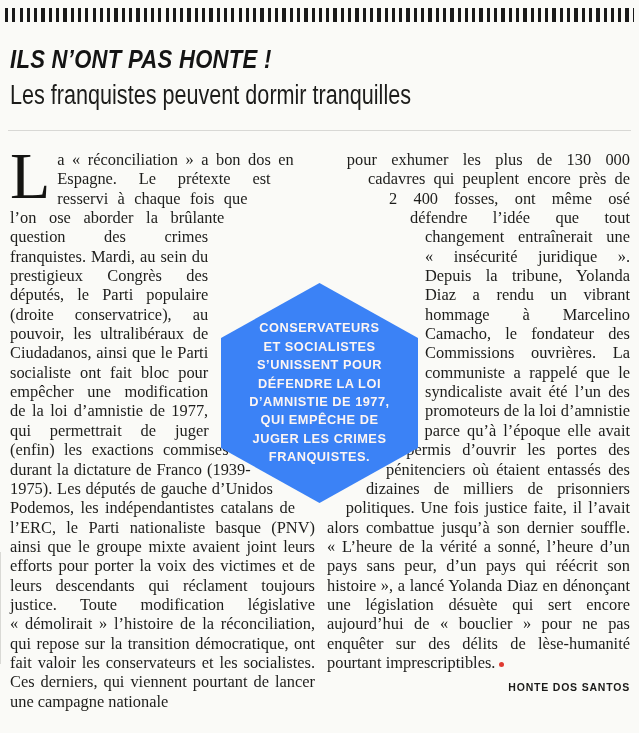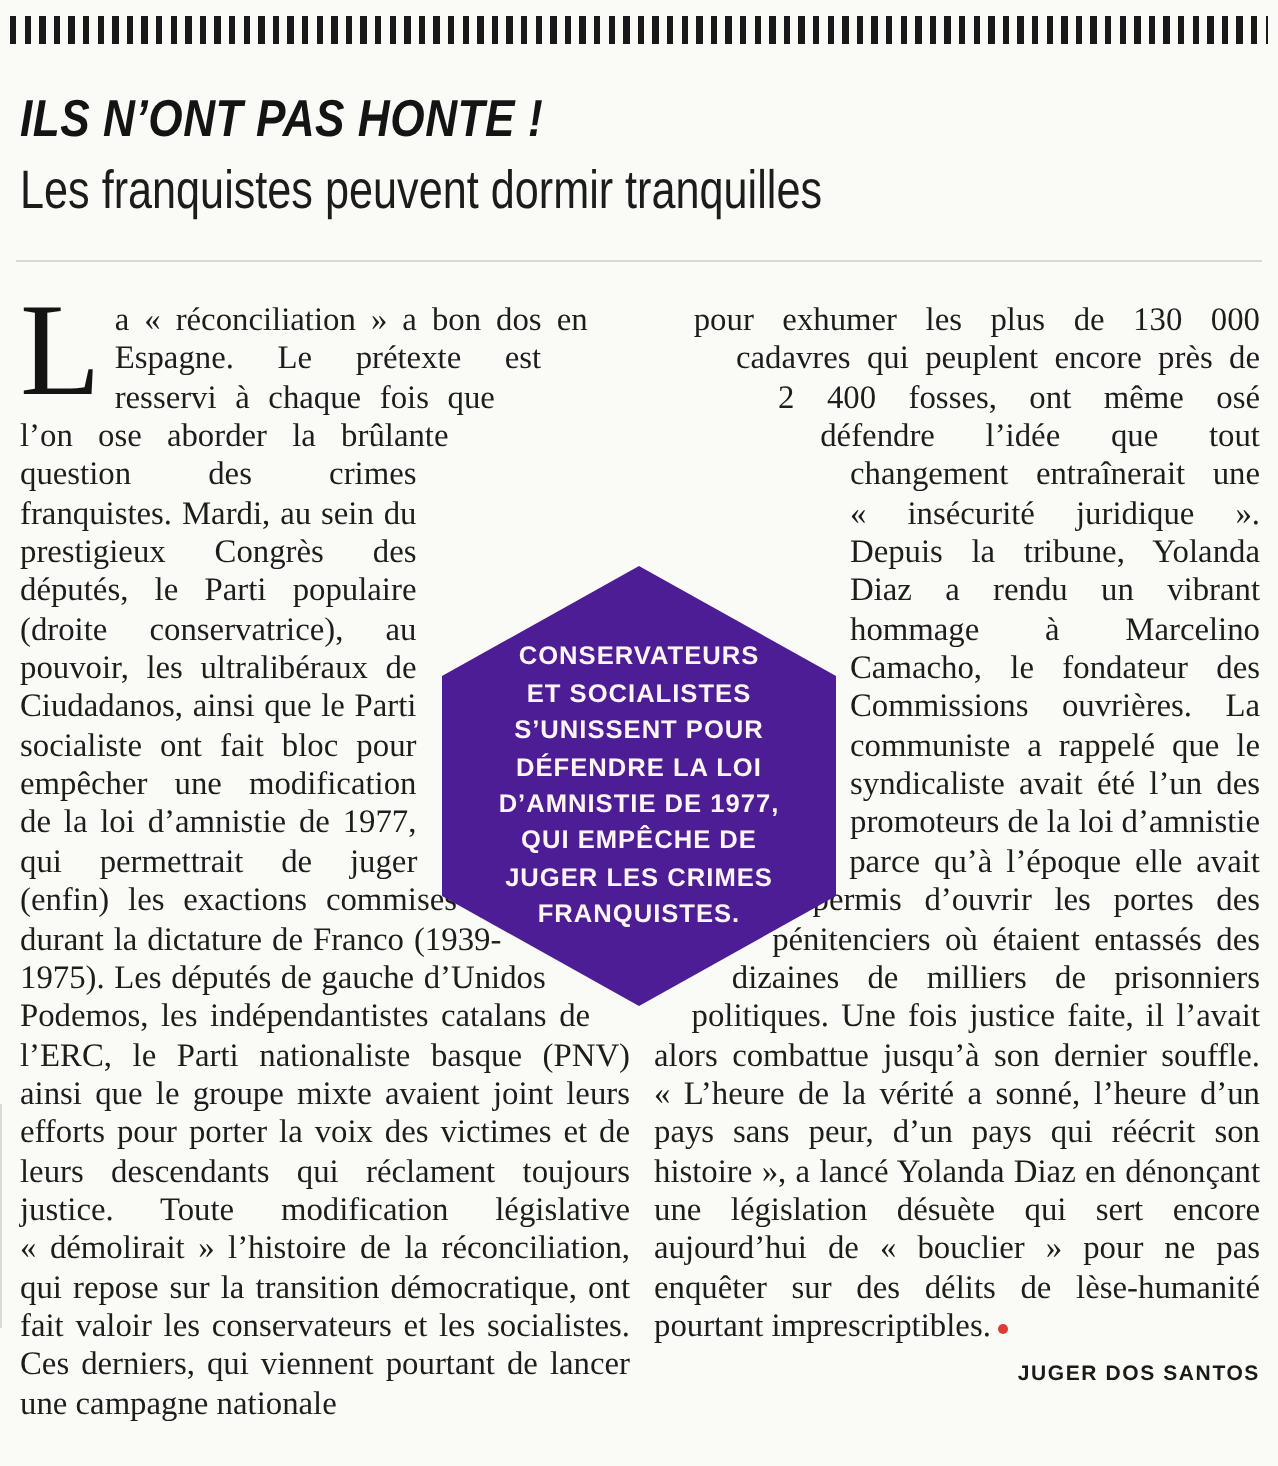--- a/index.html
+++ b/index.html
@@ -71,21 +71,21 @@
     background:#e03a31;margin-left:4px;margin-bottom:1px;
   }
   .byline{
     margin-top:6px;
     font-family:"Liberation Sans","DejaVu Sans",sans-serif;
     font-weight:bold;font-size:10.5px;letter-spacing:.8px;
     text-align:right;text-align-last:right;color:#1a1a18;
   }
   .hexagon{
     position:absolute;left:221px;top:283px;width:197px;height:220px;
-    background:#4c1d95;
+    background:#3b82f6;
     clip-path:polygon(50% 0,100% 25%,100% 75%,50% 100%,0 75%,0 25%);
     display:flex;align-items:center;justify-content:center;
   }
   .hexagon-text{
     font-family:"Liberation Sans","DejaVu Sans",sans-serif;
     font-weight:bold;font-size:12.8px;line-height:18.4px;
     letter-spacing:.5px;color:#fdf5f3;text-align:center;
     white-space:pre-line;
   }
 </style>
@@ -106,21 +106,21 @@
 
     <div class="col col-left">
       <span class="dropcap">L</span>
       <span class="wrap-left"></span>
       <span>a «&nbsp;réconciliation&nbsp;» a bon dos en Espagne. Le prétexte est resservi à chaque fois que l’on ose aborder la brûlante question des crimes franquistes. Mardi, au sein du prestigieux Congrès des députés, le Parti populaire (droite conservatrice), au pouvoir, les ultralibéraux de Ciudadanos, ainsi que le Parti socialiste ont fait bloc pour empêcher une modification de la loi d’amnistie de 1977, qui permettrait de juger (enfin) les exactions commises durant la dictature de Franco (1939-1975). Les députés de gauche d’Unidos Podemos, les indépendantistes catalans de l’ERC, le Parti nationaliste basque (PNV) ainsi que le groupe mixte avaient joint leurs efforts pour porter la voix des victimes et de leurs descendants qui réclament toujours justice. Toute modification législative «&nbsp;</span><span class="it">démolirait</span><span>&nbsp;» l’histoire de la réconciliation, qui repose sur la transition démocratique, ont fait valoir les conservateurs et les socialistes. Ces derniers, qui viennent pourtant de lancer une campagne nationale</span>
     </div>
 
     <div class="col col-right">
       <span class="wrap-right"></span>
       <span>pour exhumer les plus de 130&nbsp;000 cadavres qui peuplent encore près de 2&nbsp;400 fosses, ont même osé défendre l’idée que tout changement entraînerait une «&nbsp;</span><span class="it">insécurité juridique</span><span>&nbsp;». Depuis la tribune, Yolanda Diaz a rendu un vibrant hommage à Marcelino Camacho, le fondateur des Commissions ouvrières. La communiste a rappelé que le syndicaliste avait été l’un des promoteurs de la loi d’amnistie parce qu’à l’époque elle avait permis d’ouvrir les portes des pénitenciers où étaient entassés des dizaines de milliers de prisonniers politiques. Une fois justice faite, il l’avait alors combattue jusqu’à son dernier souffle. «&nbsp;</span><span class="it">L’heure de la vérité a sonné, l’heure d’un pays sans peur, d’un pays qui réécrit son histoire</span><span>&nbsp;», a lancé Yolanda Diaz en dénonçant une législation désuète qui sert encore aujourd’hui de «&nbsp;</span><span class="it">bouclier</span><span>&nbsp;» pour ne pas enquêter sur des délits de lèse-humanité pourtant imprescriptibles.</span><span class="end-dot"></span>
-      <div class="byline">JUGER DOS SANTOS</div>
+      <div class="byline">HONTE DOS SANTOS</div>
     </div>
 
   </div>
 
   <div class="hexagon">
     <div class="hexagon-text">CONSERVATEURS
 ET SOCIALISTES
 S’UNISSENT POUR
 DÉFENDRE LA LOI
 D’AMNISTIE DE 1977,

